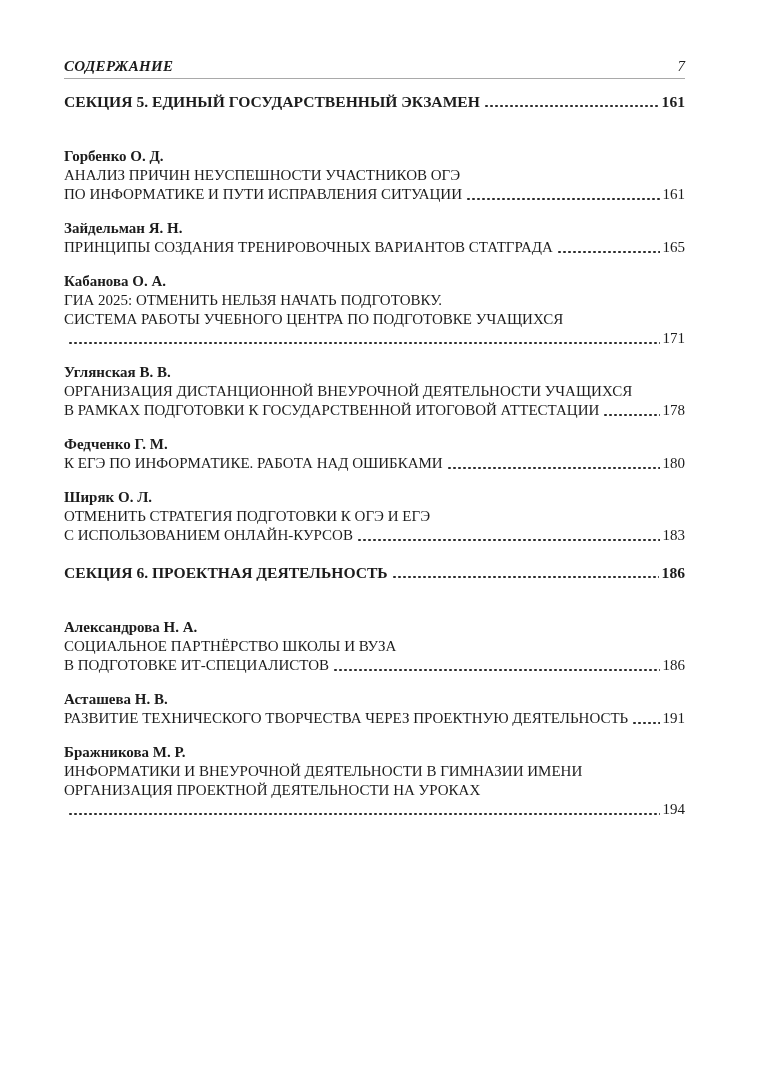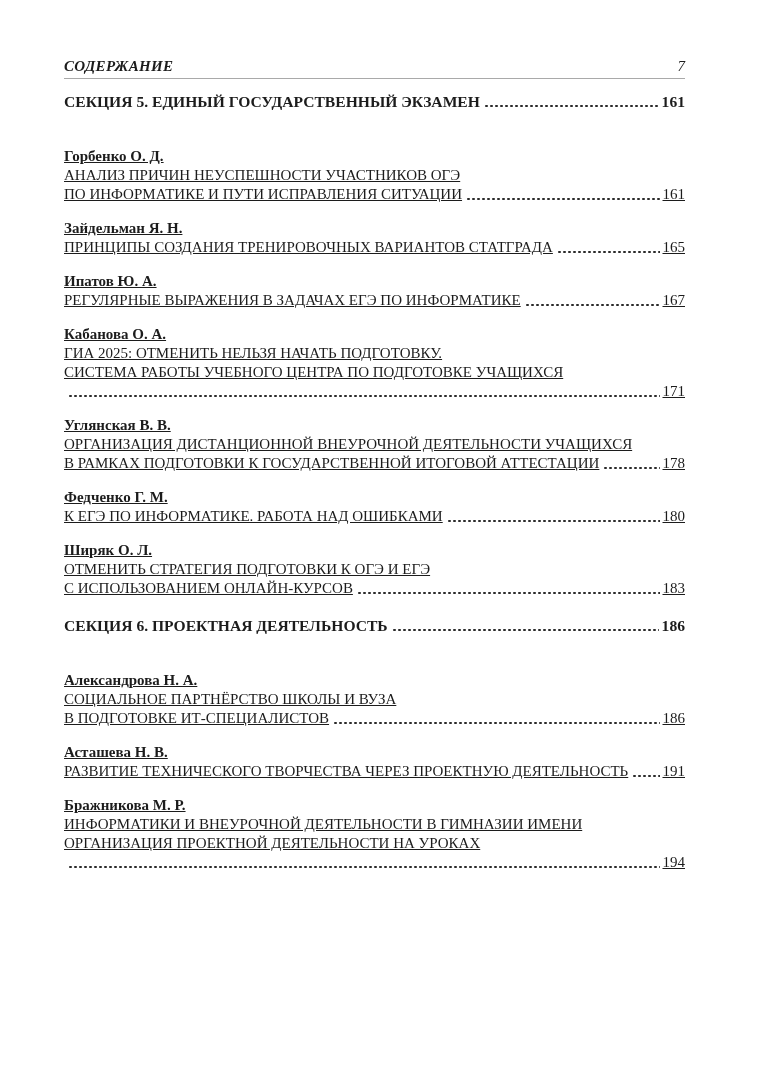--- a/index.html
+++ b/index.html
@@ -71,21 +71,20 @@
   }
   .section + .section > .section-heading {
     margin-top: 18px;
   }
 
   
   .entry {
     font-size: 15px;
     line-height: 19px;
     margin-bottom: 15px;
-    text-decoration: underline;
   }
   .entry-author {
     font-weight: bold;
   }
   .entry-title div, .entry-title span.toc-text {
     white-space: nowrap;
   }
 </style>
 </head>
 <body>
@@ -122,30 +121,20 @@
     <div class="entry-author">Зайдельман Я. Н.</div>
     <div class="entry-title">
                 <div class="toc-row">
                   <span class="toc-text">ПРИНЦИПЫ СОЗДАНИЯ ТРЕНИРОВОЧНЫХ ВАРИАНТОВ СТАТГРАДА</span>
                   <span class="leader"></span>
                   <span class="pagenum">165</span>
                 </div>
               </div>
   </div>
 
-  <div class="entry">
-    <div class="entry-author">Ипатов Ю. А.</div>
-    <div class="entry-title">
-                <div class="toc-row">
-                  <span class="toc-text">РЕГУЛЯРНЫЕ ВЫРАЖЕНИЯ В ЗАДАЧАХ ЕГЭ ПО ИНФОРМАТИКЕ</span>
-                  <span class="leader"></span>
-                  <span class="pagenum">167</span>
-                </div>
-              </div>
-  </div>
 
   <div class="entry">
     <div class="entry-author">Кабанова О. А.</div>
     <div class="entry-title">
                 <div>ГИА 2025: ОТМЕНИТЬ НЕЛЬЗЯ НАЧАТЬ ПОДГОТОВКУ.</div>
                 <div>СИСТЕМА РАБОТЫ УЧЕБНОГО ЦЕНТРА ПО ПОДГОТОВКЕ УЧАЩИХСЯ</div>
                 <div class="toc-row">
                   <span class="leader"></span>
                   <span class="pagenum">171</span>
                 </div>

